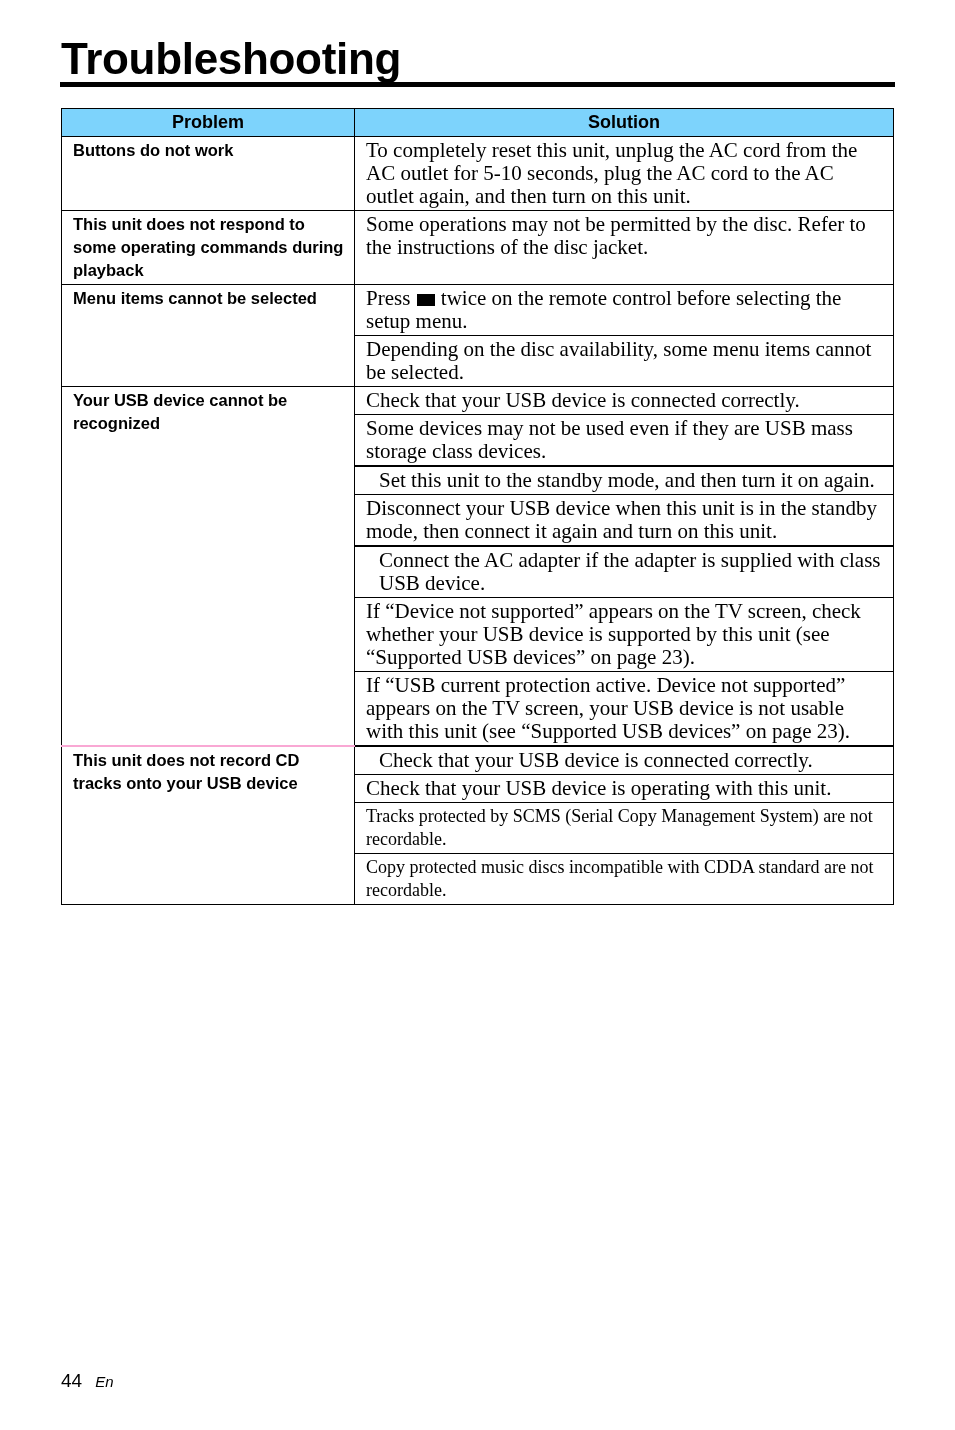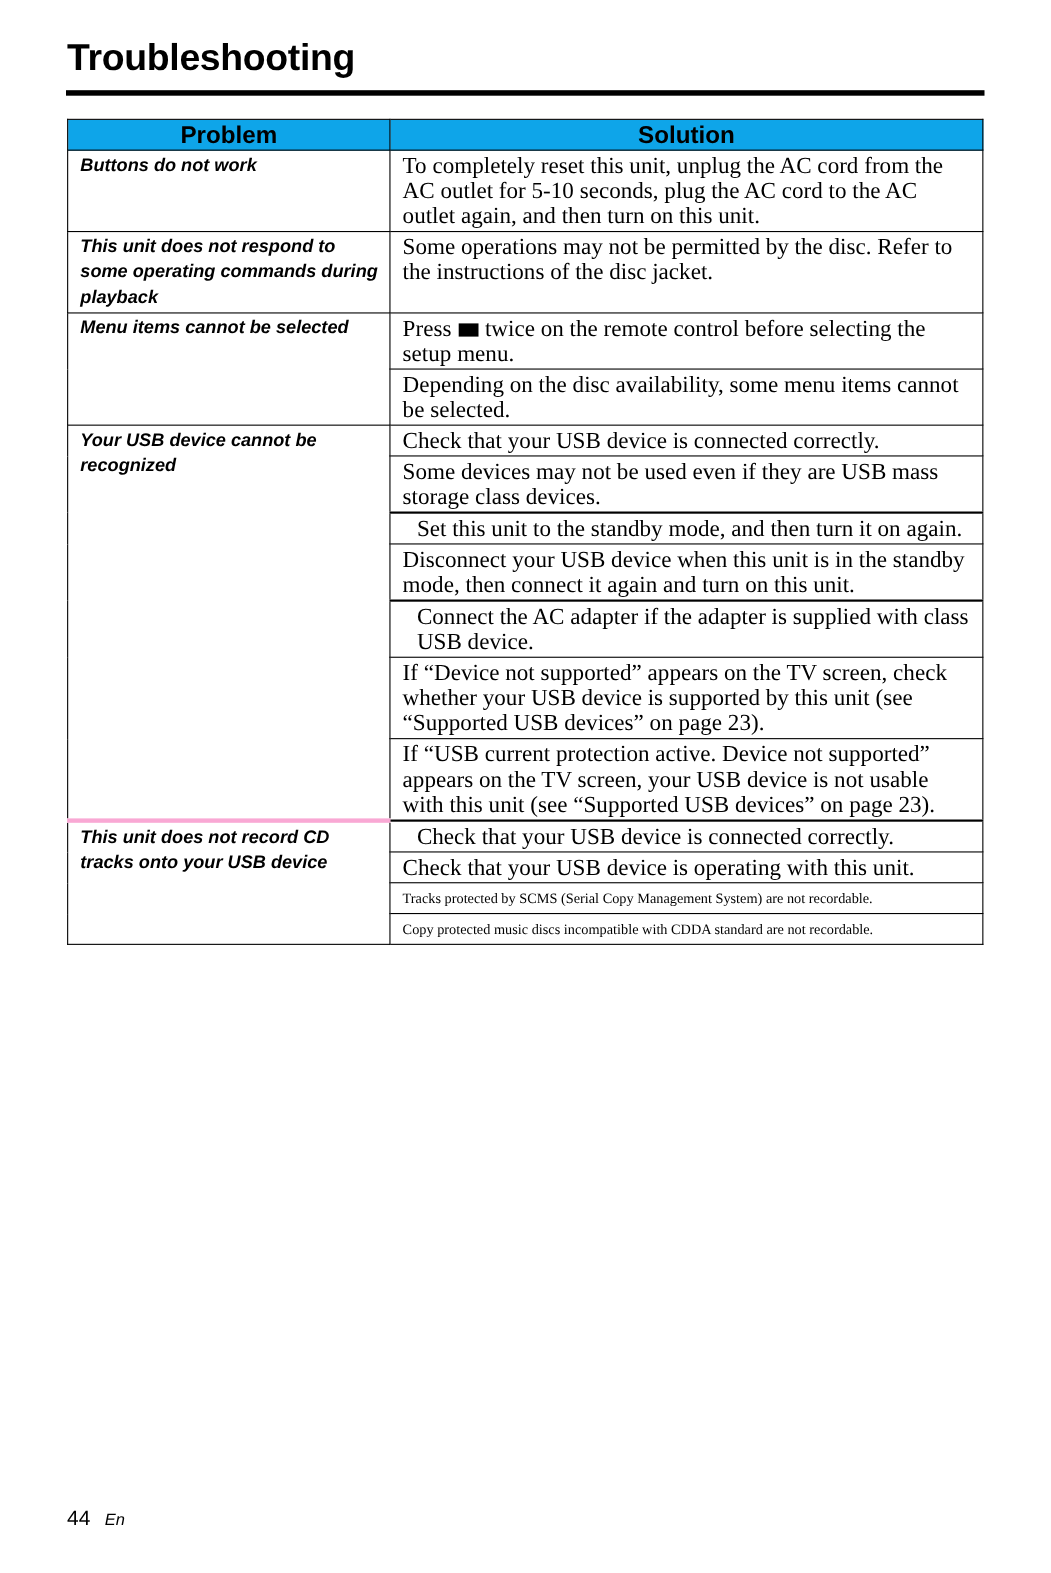--- a/index.html
+++ b/index.html
@@ -1,39 +1,39 @@
 <!DOCTYPE html>
 <html><head>
 <meta charset="utf-8">
 <style>
   html, body { margin: 0; padding: 0; background: #ffffff; }
   body { width: 955px; height: 1430px; position: relative; overflow: hidden; color: #000; }
   .title {
     position: absolute; left: 61px; top: 34px;
-    font-family: "Liberation Sans", sans-serif; font-weight: bold; font-size: 34px; letter-spacing: -0.3px;
+    font-family: "Liberation Sans", sans-serif; font-weight: bold; font-size: 44px; letter-spacing: -0.3px;
   }
   .rule { position: absolute; left: 60px; top: 82px; width: 835px; height: 5px; background: #000; }
   table.trouble {
     position: absolute; left: 61px; top: 108px; width: 832px;
     border-collapse: collapse; table-layout: fixed;
   }
   table.trouble th, table.trouble td { border: 1px solid #000; vertical-align: top; }
   table.trouble th {
-    background: #0ea5e9; font-family: "Liberation Sans", sans-serif; font-weight: bold;
-    font-size: 22px; height: 27px; padding: 0; text-align: center; vertical-align: middle;
+    background: #7dd3fc; font-family: "Liberation Sans", sans-serif; font-weight: bold;
+    font-size: 18px; height: 27px; padding: 0; text-align: center; vertical-align: middle;
   }
   td.problem {
     font-family: "Liberation Sans", sans-serif; font-weight: bold; font-size: 16.5px;
-    line-height: 23px; padding: 2px 8px 2px 11px; font-style: italic;
+    line-height: 23px; padding: 2px 8px 2px 11px;
   }
   td.solution {
     font-family: "Liberation Serif", serif; font-size: 21px; line-height: 23px;
     padding: 2px 10px 2px 11px;
   }
-  td.solution.large { font-size: 13px; line-height: 23px; }
+  td.solution.large { font-size: 18px; line-height: 23px; }
   td.solution.thick-top { border-top: 2px solid #000; padding-left: 24px; }
   .stop-sq { display: inline-block; width: 18px; height: 12px; background: #000; vertical-align: -1px; margin: 0 1px; }
   .footer { position: absolute; left: 61px; top: 1370px; font-family: "Liberation Sans", sans-serif; }
   .footer .num { font-weight: normal; font-size: 19px; }
   .footer .lang { font-style: italic; font-size: 15px; margin-left: 13px; }
 </style>
 </head>
 <body>
 
 <div class="title">Troubleshooting</div>
@@ -91,21 +91,21 @@
       <td class="solution thick-top">Connect the AC adapter if the adapter is supplied with class USB device.</td>
     </tr>
     <tr>
       <td class="solution">If “Device not supported” appears on the TV screen, check whether your USB device is supported by this unit (see “Supported USB devices” on page 23).</td>
     </tr>
     <tr>
       <td class="solution">If “USB current protection active. Device not supported” appears on the TV screen, your USB device is not usable with this unit (see “Supported USB devices” on page 23).</td>
     </tr>
 
     <tr>
-      <td class="problem" rowspan="4" style="border-top:4px solid #f9a8d4">This unit does not record CD tracks onto your USB device</td>
+      <td class="problem" rowspan="4" style="border-top:2px solid #f9a8d4">This unit does not record CD tracks onto your USB device</td>
       <td class="solution thick-top">Check that your USB device is connected correctly.</td>
     </tr>
     <tr>
       <td class="solution">Check that your USB device is operating with this unit.</td>
     </tr>
     <tr>
       <td class="solution large">Tracks protected by SCMS (Serial Copy Management System) are not recordable.</td>
     </tr>
     <tr>
       <td class="solution large">Copy protected music discs incompatible with CDDA standard are not recordable.</td>

